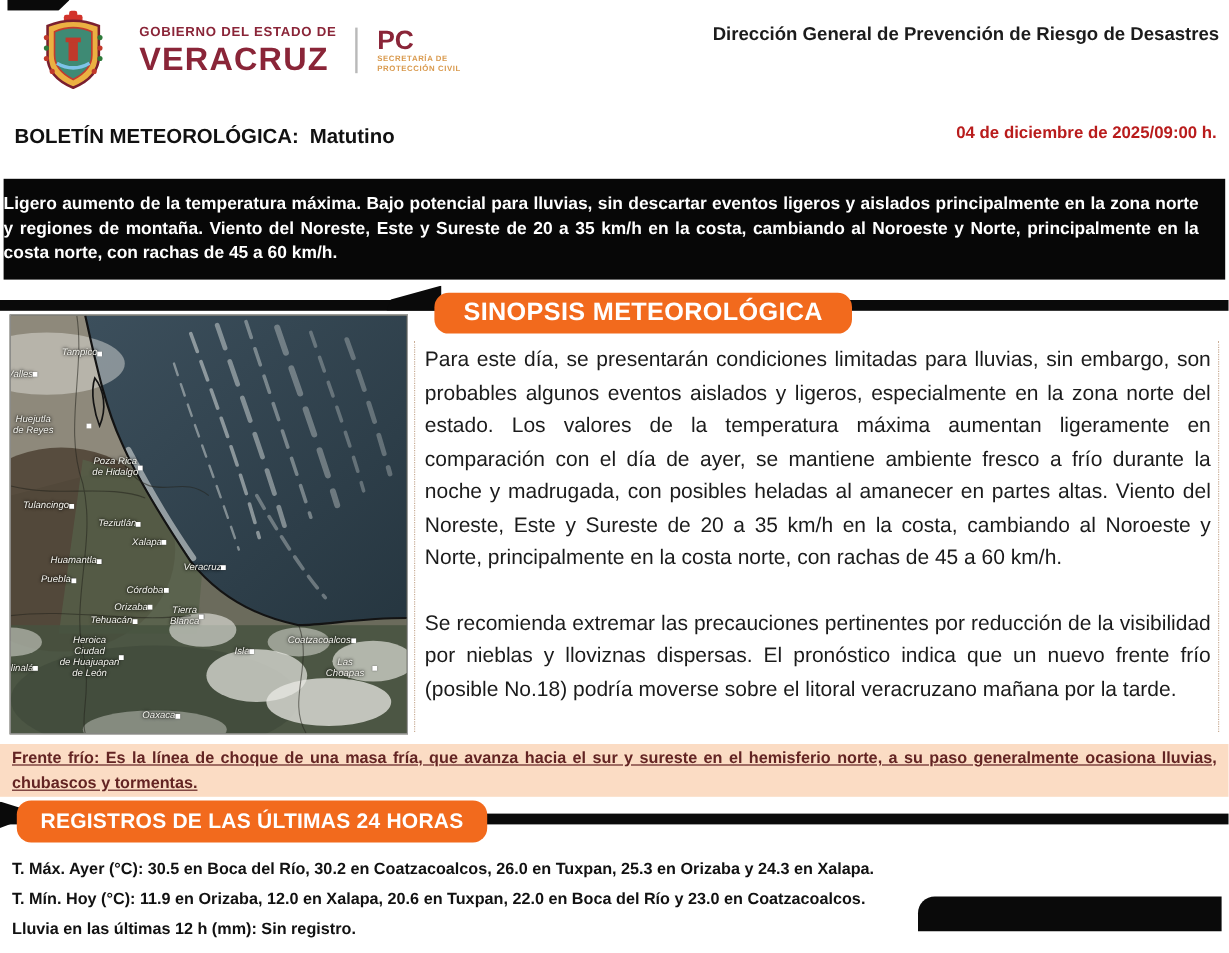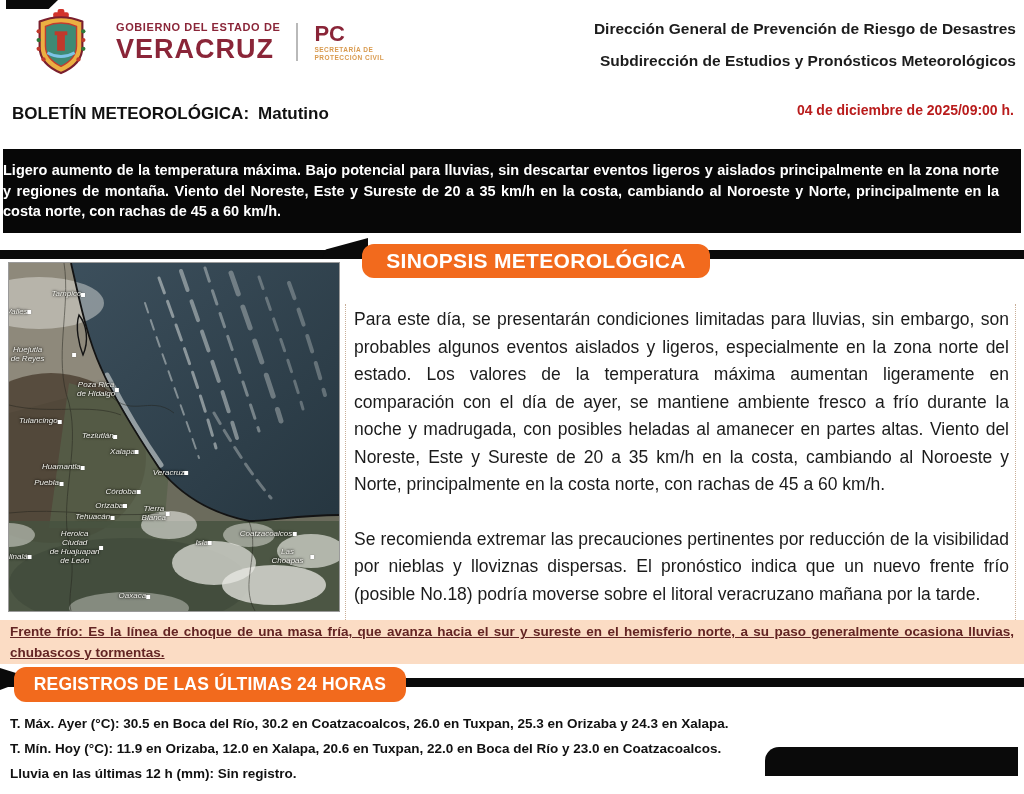--- a/index.html
+++ b/index.html
@@ -52,21 +52,21 @@
   .map svg{position:absolute;inset:0;width:100%;height:100%;}
   .city{position:absolute;transform:translateX(-50%);display:flex;flex-direction:row;
         align-items:center;color:#f4f4ee;font-size:8px;line-height:9px;font-weight:normal;
         text-align:center;white-space:pre-line;
         text-shadow:0 0 2px rgba(0,0,0,.9),0 0 3px rgba(0,0,0,.7);font-style:italic;}
   .city i{width:4px;height:4px;background:#fff;margin-top:2px;box-shadow:0 0 1px #333;}
 
   
   .synopsis-col{position:absolute;left:345px;top:284px;width:671px;height:326px;
                 border-left:1px dotted #c9ae97;border-right:1px dotted #c9ae97;
-                padding:2px 6px 0 8px;box-sizing:border-box;margin-top:20px;}
+                padding:2px 6px 0 8px;box-sizing:border-box;}
   .synopsis-col p{margin:0 0 27px 0;font-size:17.5px;line-height:27.5px;text-align:justify;color:#1b1b1b;}
 
   
   .frente{position:absolute;left:0;right:0;top:620px;height:44px;background:#fbdcc4;
           display:flex;align-items:center;}
   .frente p{margin:0;padding:0 10px;font-size:13.5px;font-weight:bold;line-height:21px;
             color:#632423;text-decoration:underline;text-align:justify;width:100%;}
 
   
   .records{position:absolute;left:10px;top:711px;width:760px;}
@@ -106,21 +106,20 @@
     </div>
     <div class="logo-divider"></div>
     <div class="pc-block">
       <span class="pc-abbr">PC</span>
       <span class="pc-sub">SECRETARÍA DE</span>
       <span class="pc-sub">PROTECCIÓN CIVIL</span>
     </div>
   </div>
 
   <div class="dir1">Dirección General de Prevención de Riesgo de Desastres</div>
-  <div class="dir2">Subdirección de Estudios y Pronósticos Meteorológicos</div>
 
   <div class="bulletin">
     <span>BOLETÍN METEOROLÓGICA:</span><span class="mode">Matutino</span>
   </div>
   <div class="datetime">04 de diciembre de 2025/09:00 h.</div>
 
   <div class="resumen-box">
     <div class="resumen-text">Ligero aumento de la temperatura máxima. Bajo potencial para lluvias, sin descartar eventos ligeros y aislados principalmente en la zona norte y regiones de montaña. Viento del Noreste, Este y Sureste de 20 a 35 km/h en la costa, cambiando al Noroeste y Norte, principalmente en la costa norte, con rachas de 45 a 60 km/h.</div>
   </div>
 

